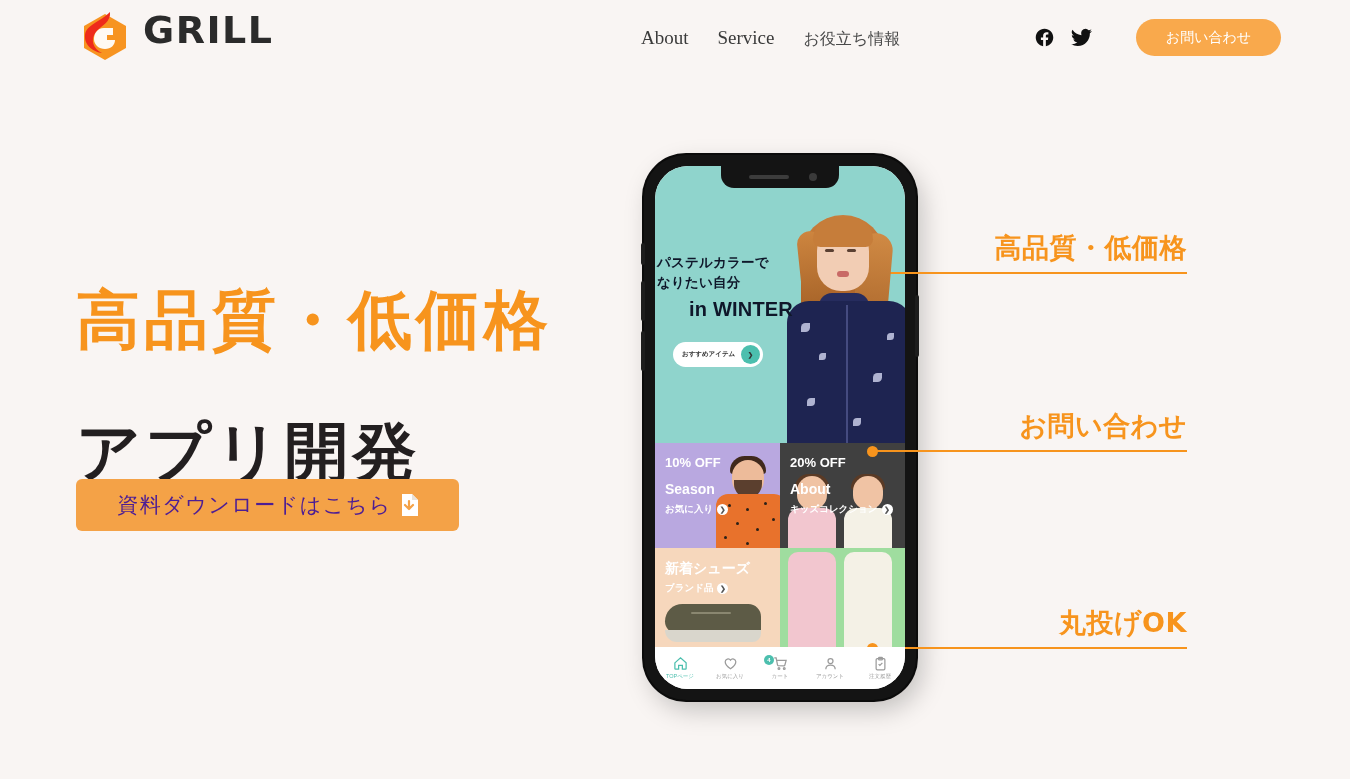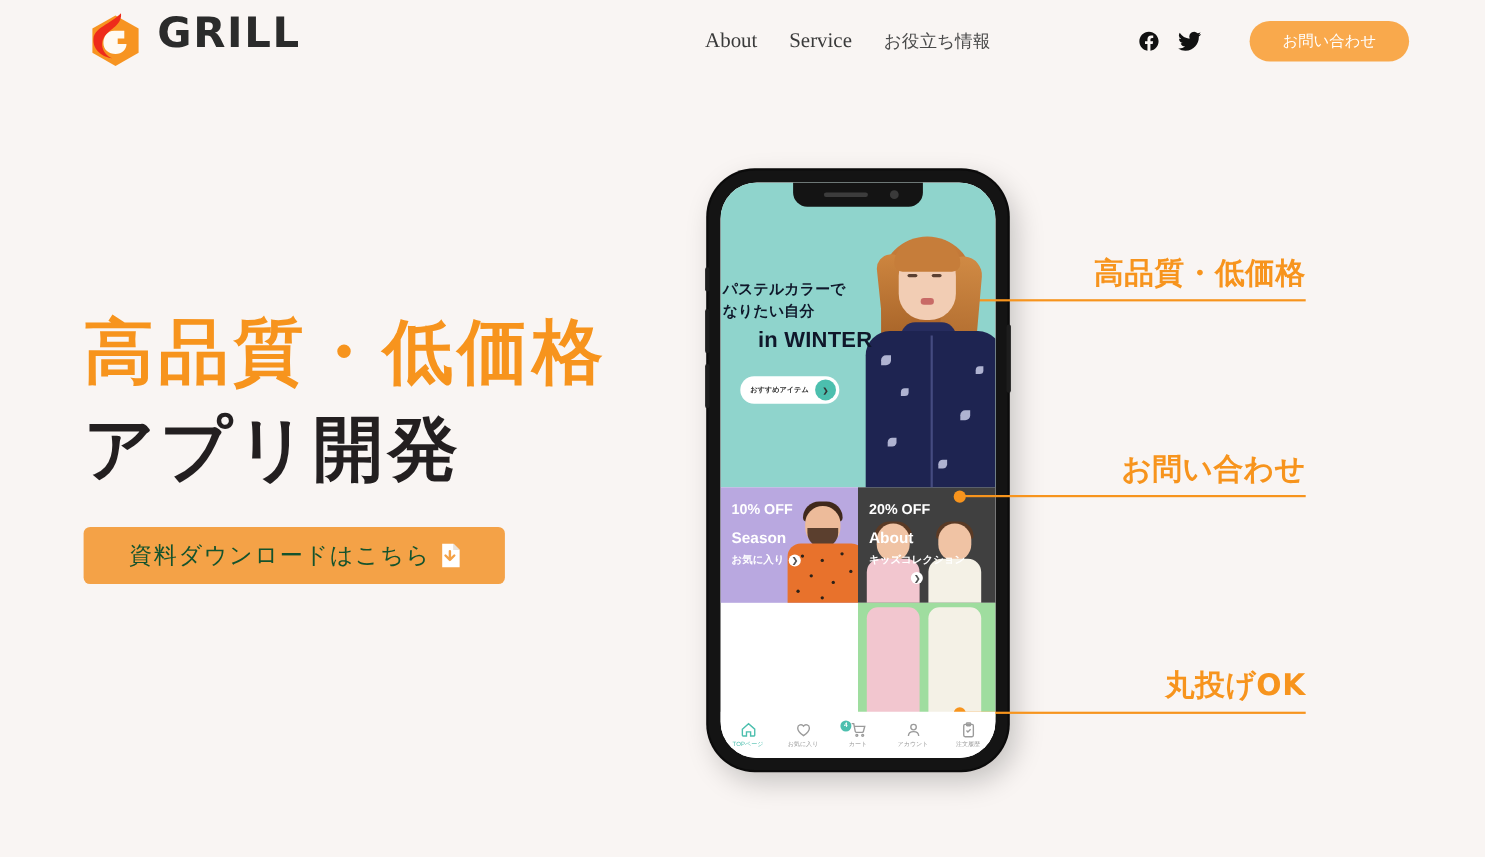--- a/index.html
+++ b/index.html
@@ -47,29 +47,29 @@
   }
 
   
   .hero-title {
     position:absolute; left:76px; top:277px;
     font-family:"Liberation Serif", serif;
     font-size:64px; font-weight:bold; line-height:1.38;
     letter-spacing:4px;
   }
   .hero-line-1 { color:#f7941d; display:block; }
-  .hero-line-2 { color:#231f20; display:block; }
+  .hero-line-2 { color:#231f20; display:block;margin-top:44px; }
 
   .cta-btn {
     position:absolute; left:76px; top:479px;
     width:383px; height:52px; border-radius:6px;
     background:#f4a247; border:none; cursor:pointer;
     display:flex; align-items:center; justify-content:center; gap:4px;
     font-family:"Liberation Serif", serif;
-    color:#14532d; font-size:21px; letter-spacing:1.5px;
+    color:#4c1d95; font-size:21px; letter-spacing:1.5px;
   }
   .cta-icon { width:18px; height:22px; position:relative; display:inline-block; margin-left:4px; }
 
   
   .phone {
     position:absolute; left:644px; top:155px;
     width:272px; height:545px;
     background:#141414; border-radius:42px;
     box-shadow:0 0 0 2px #0b0b0b, 6px 10px 26px rgba(0,0,0,.22);
   }
@@ -346,36 +346,48 @@
           <span class="dot-p" style="left:40px;top:72px;"></span>
             <span class="dot-p" style="left:56px;top:62px;"></span>
           <span class="dot-p" style="left:8px;top:80px;"></span>
             <span class="dot-p" style="left:30px;top:86px;"></span>
         </span>
       </div>
 
       <div class="card card-b">
         <span class="card-title card-pct" style="left:10px; top:12px;">20% OFF</span>
         <span class="card-title card-name" style="left:10px; top:38px;">About</span>
-        <span class="card-title card-sub" style="left:10px; top:60px;flex-direction:column;">
+        <span class="card-title card-sub" style="left:10px; top:60px;">
           <span>キッズコレクション</span>
           <span class="sub-arrow">❯</span>
         </span>
         <span class="kid" style="left:6px;">
           <span class="kid-hair"></span>
             <span class="kid-head"></span>
           <span class="kid-body" style="background:#f2c6cf;"></span>
         </span>
         <span class="kid" style="left:62px;">
           <span class="kid-hair"></span>
             <span class="kid-head"></span>
           <span class="kid-body" style="background:#f4f1e6;"></span>
         </span>
       </div>
 
+      <div class="card card-c">
+        <span class="card-title card-name" style="left:10px; top:12px;">新着シューズ</span>
+        <span class="card-title card-sub" style="left:10px; top:34px;">
+          <span>ブランド品</span>
+          <span class="sub-arrow">❯</span>
+        </span>
+        <span class="shoe">
+          <span class="shoe-upper"></span>
+            <span class="shoe-lace"></span>
+            <span class="shoe-sole"></span>
+        </span>
+      </div>
 
       <div class="card card-d">
         <span class="kid" style="left:6px; height:100px;">
           <span class="kid-body" style="background:#f2c6cf; top:0; height:100px; border-radius:10px 10px 0 0;"></span>
         </span>
         <span class="kid" style="left:62px; height:100px;">
           <span class="kid-body" style="background:#f4f1e6; top:0; height:100px; border-radius:10px 10px 0 0;"></span>
         </span>
       </div>
     </div>

